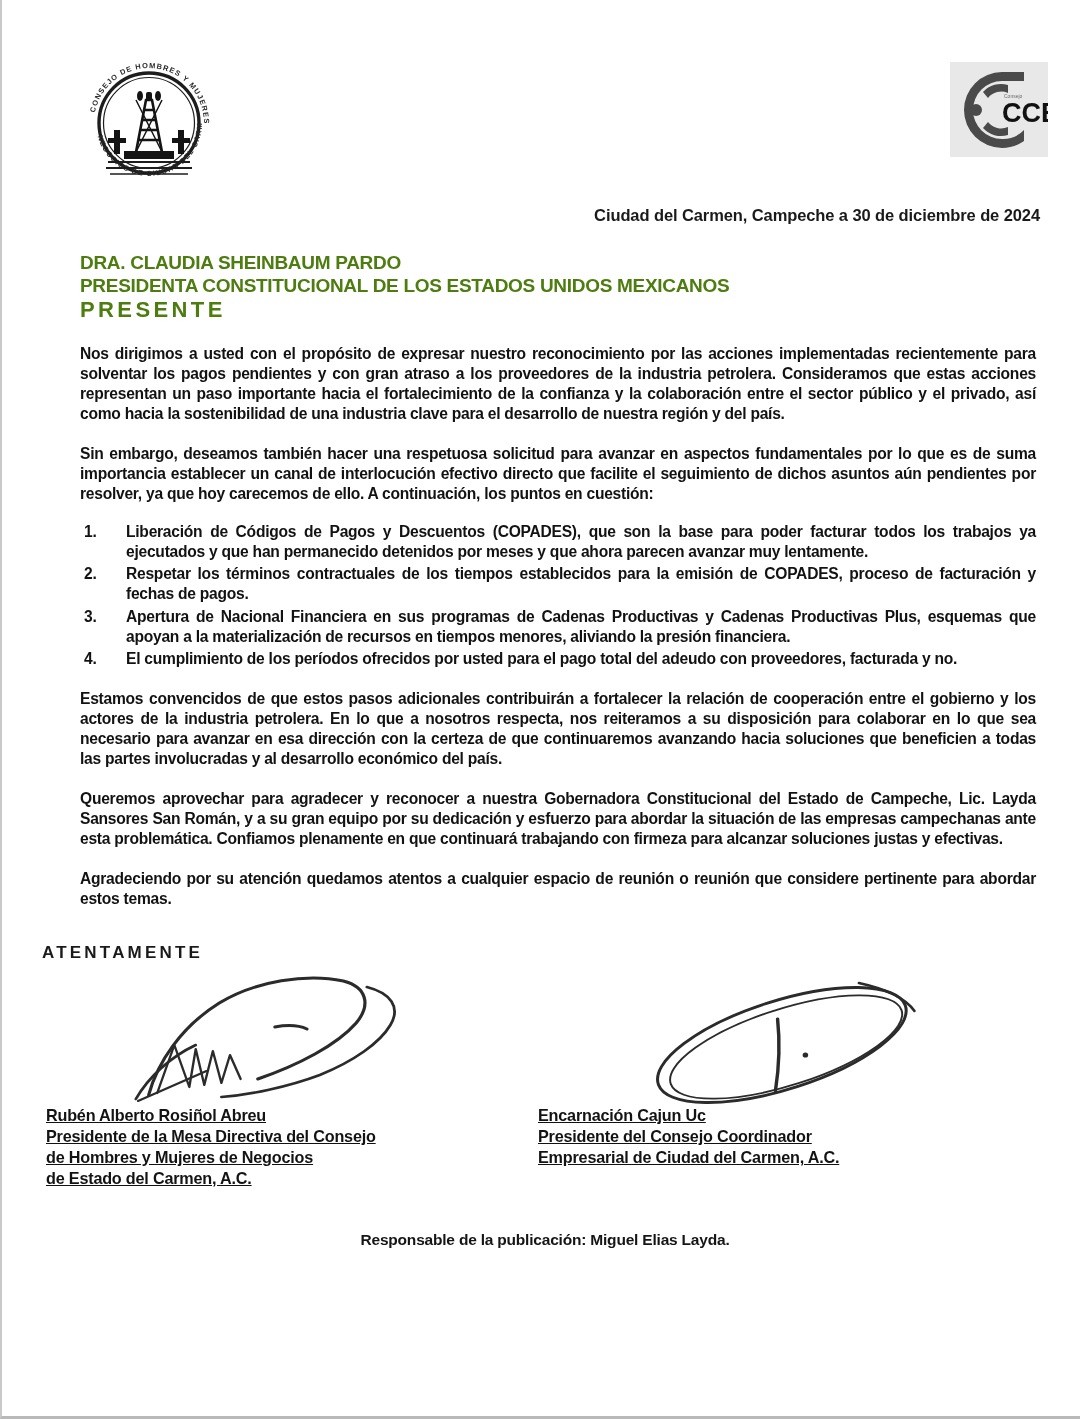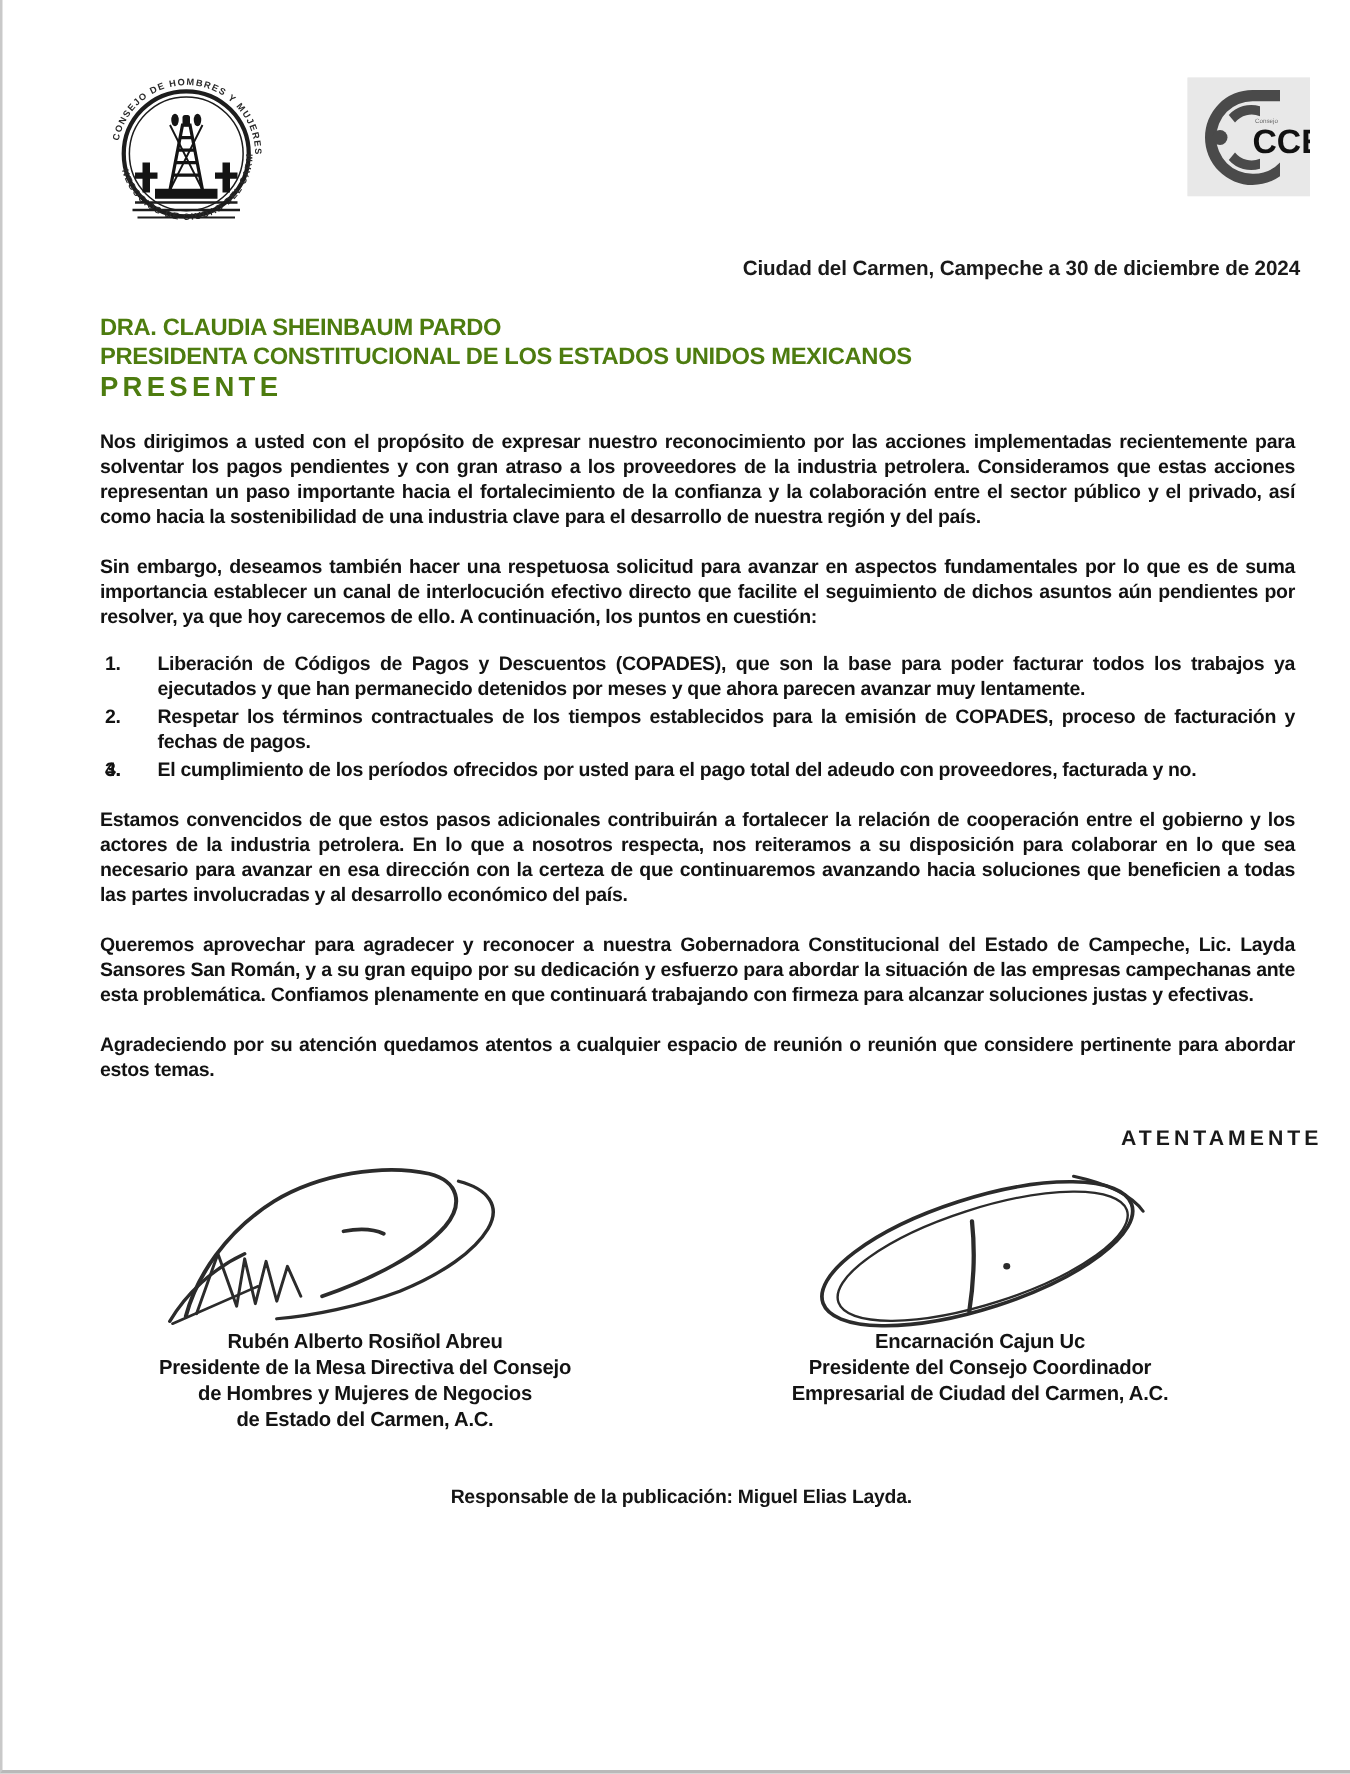--- a/index.html
+++ b/index.html
@@ -111,37 +111,37 @@
   ol.points li .num {
     position: absolute;
     left: 4px;
     top: 0;
     width: 30px;
     font-weight: bold;
   }
 
   
   .atentamente {
-    text-align: right;
+    text-align: left;
     font-size: 17px;
     font-weight: bold;
     letter-spacing: 3.2px;
     margin: 34px 0 0 40px;
     color: #1a1a1a;
   }
 
   
   .signatures {
     display: flex;
     margin: 4px 28px 0 44px;
   }
   .sig-col {
     flex: 1 1 50%;
     position: relative;
-    text-align: center;
+    text-decoration: underline;
   }
   .sig-mark {
     height: 138px;
     position: relative;
   }
   .sig-mark svg { position: absolute; left: 0; top: 0; width: 100%; height: 100%; }
 
   .sig-lines {
     font-size: 16.2px;
     font-weight: bold;
@@ -247,20 +247,21 @@
       <li>
         <span class="num">1.</span>
         <span>Liberación de Códigos de Pagos y Descuentos (COPADES), que son la base para poder facturar todos los trabajos ya ejecutados y que han permanecido detenidos por meses y que ahora parecen avanzar muy lentamente.</span>
       </li>
       <li>
         <span class="num">2.</span>
         <span>Respetar los términos contractuales de los tiempos establecidos para la emisión de COPADES, proceso de facturación y fechas de pagos.</span>
       </li>
       <li>
         <span class="num">3.</span>
+        <span>Apertura de Nacional Financiera en sus programas de Cadenas Productivas y Cadenas Productivas Plus, esquemas que apoyan a la materialización de recursos en tiempos menores, aliviando la presión financiera.</span>
       </li>
       <li>
         <span class="num">4.</span>
         <span>El cumplimiento de los períodos ofrecidos por usted para el pago total del adeudo con proveedores, facturada y no.</span>
       </li>
     </ol>
 
     <p class="para">Estamos convencidos de que estos pasos adicionales contribuirán a fortalecer la relación de cooperación entre el gobierno y los actores de la industria petrolera. En lo que a nosotros respecta, nos reiteramos a su disposición para colaborar en lo que sea necesario para avanzar en esa dirección con la certeza de que continuaremos avanzando hacia soluciones que beneficien a todas las partes involucradas y al desarrollo económico del país.</p>
     <p class="para">Queremos aprovechar para agradecer y reconocer a nuestra Gobernadora Constitucional del Estado de Campeche, Lic. Layda Sansores San Román, y a su gran equipo por su dedicación y esfuerzo para abordar la situación de las empresas campechanas ante esta problemática. Confiamos plenamente en que continuará trabajando con firmeza para alcanzar soluciones justas y efectivas.</p>
     <p class="para">Agradeciendo por su atención quedamos atentos a cualquier espacio de reunión o reunión que considere pertinente para abordar estos temas.</p>

